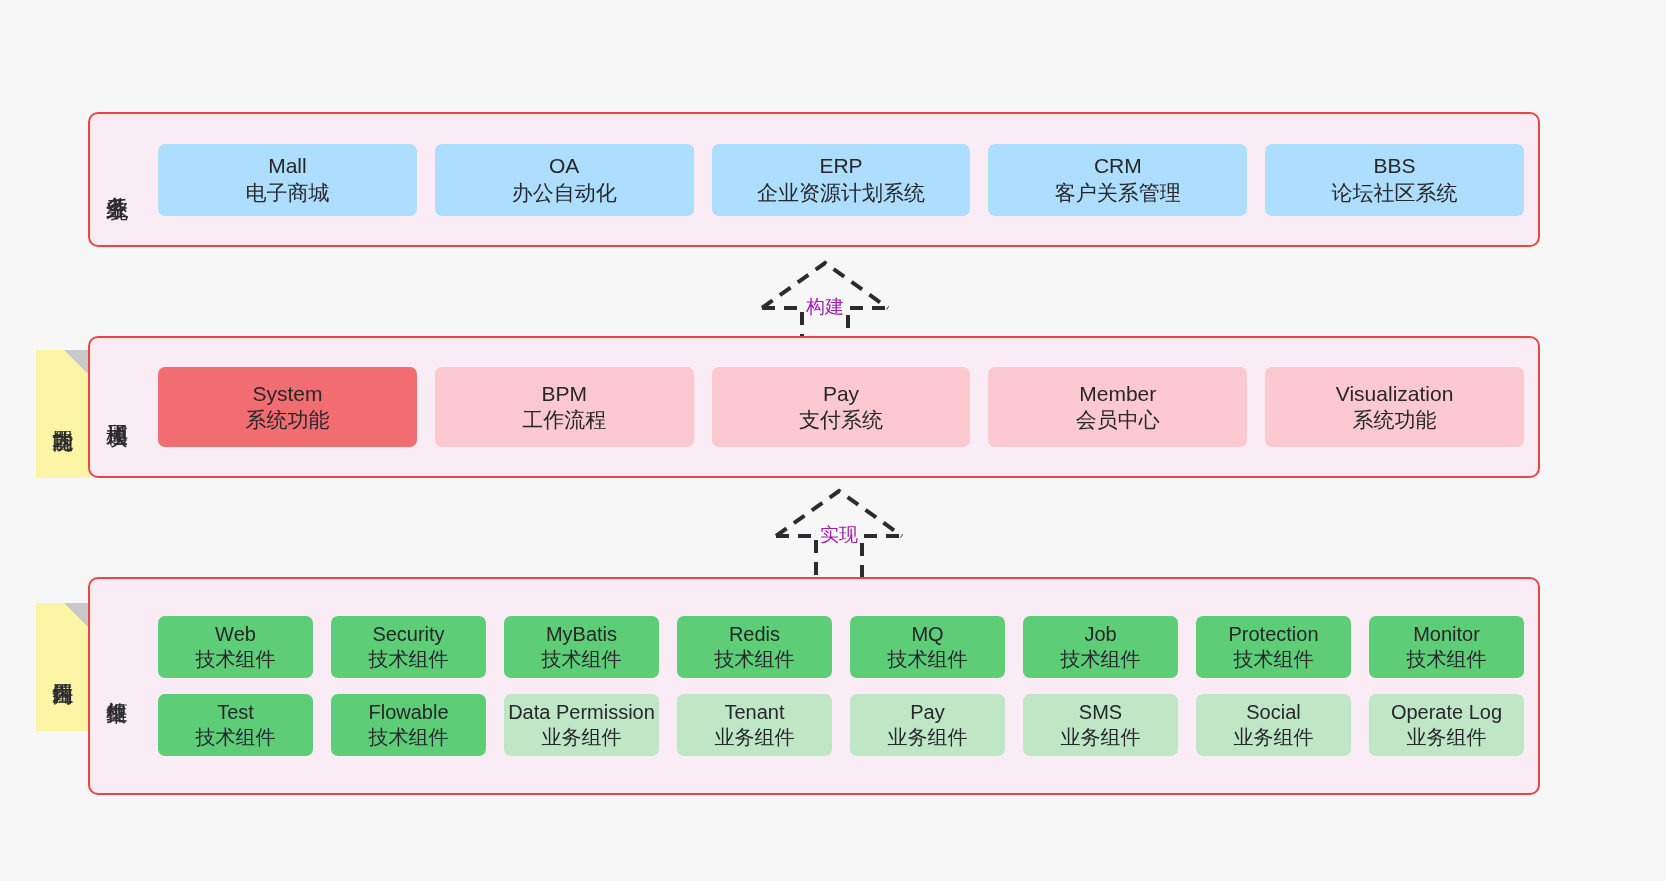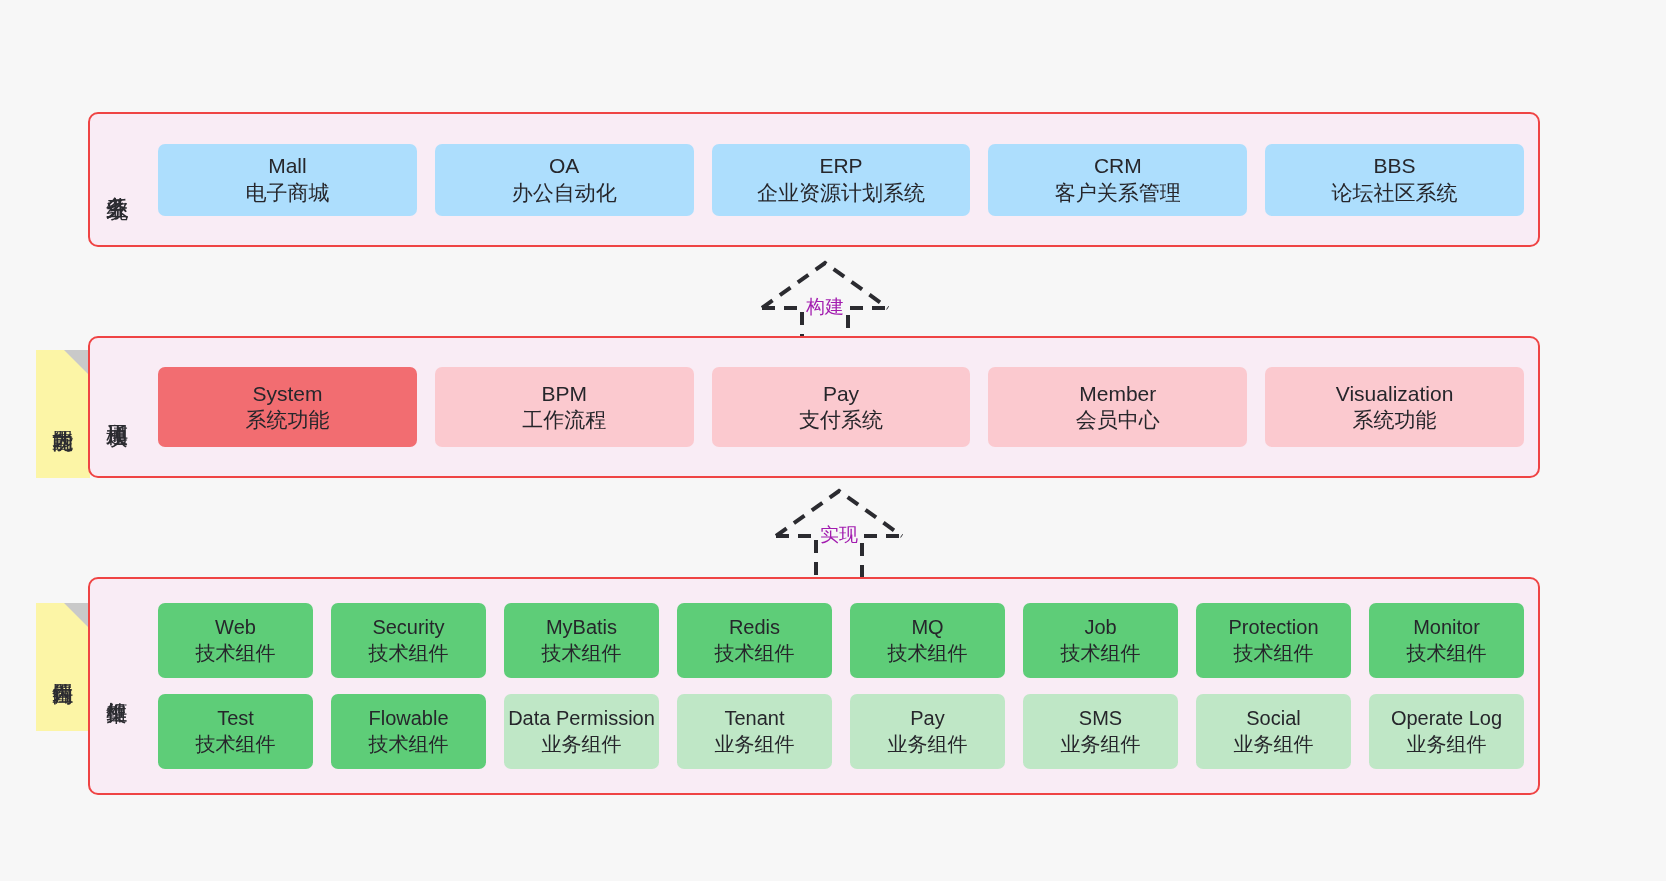--- a/index.html
+++ b/index.html
@@ -79,21 +79,21 @@
 
   
   #layer-business { left: 88px;  top: 112px; width: 1452px; height: 135px; }
   #layer-common   { left: 88px;  top: 336px; width: 1452px; height: 142px; }
   #layer-frame    { left: 88px;  top: 577px; width: 1452px; height: 218px; }
 
   #layer-business .layer-body { padding: 0 14px; }
   #layer-business .cell { height: 72px; }
   #layer-common   .cell { height: 80px; }
   #layer-frame    .layer-body { gap: 16px; }
-  #layer-frame    .cell { height: 75px; font-size: 20px; }
+  #layer-frame    .cell { height: 62px; font-size: 20px; }
   #layer-frame .layer-title { font-size: 21px; }
 
   
   .note {
     position: absolute;
     background: #fcf5a6;
     display: flex;
     align-items: center;
     justify-content: center;
     font-size: 21px;

